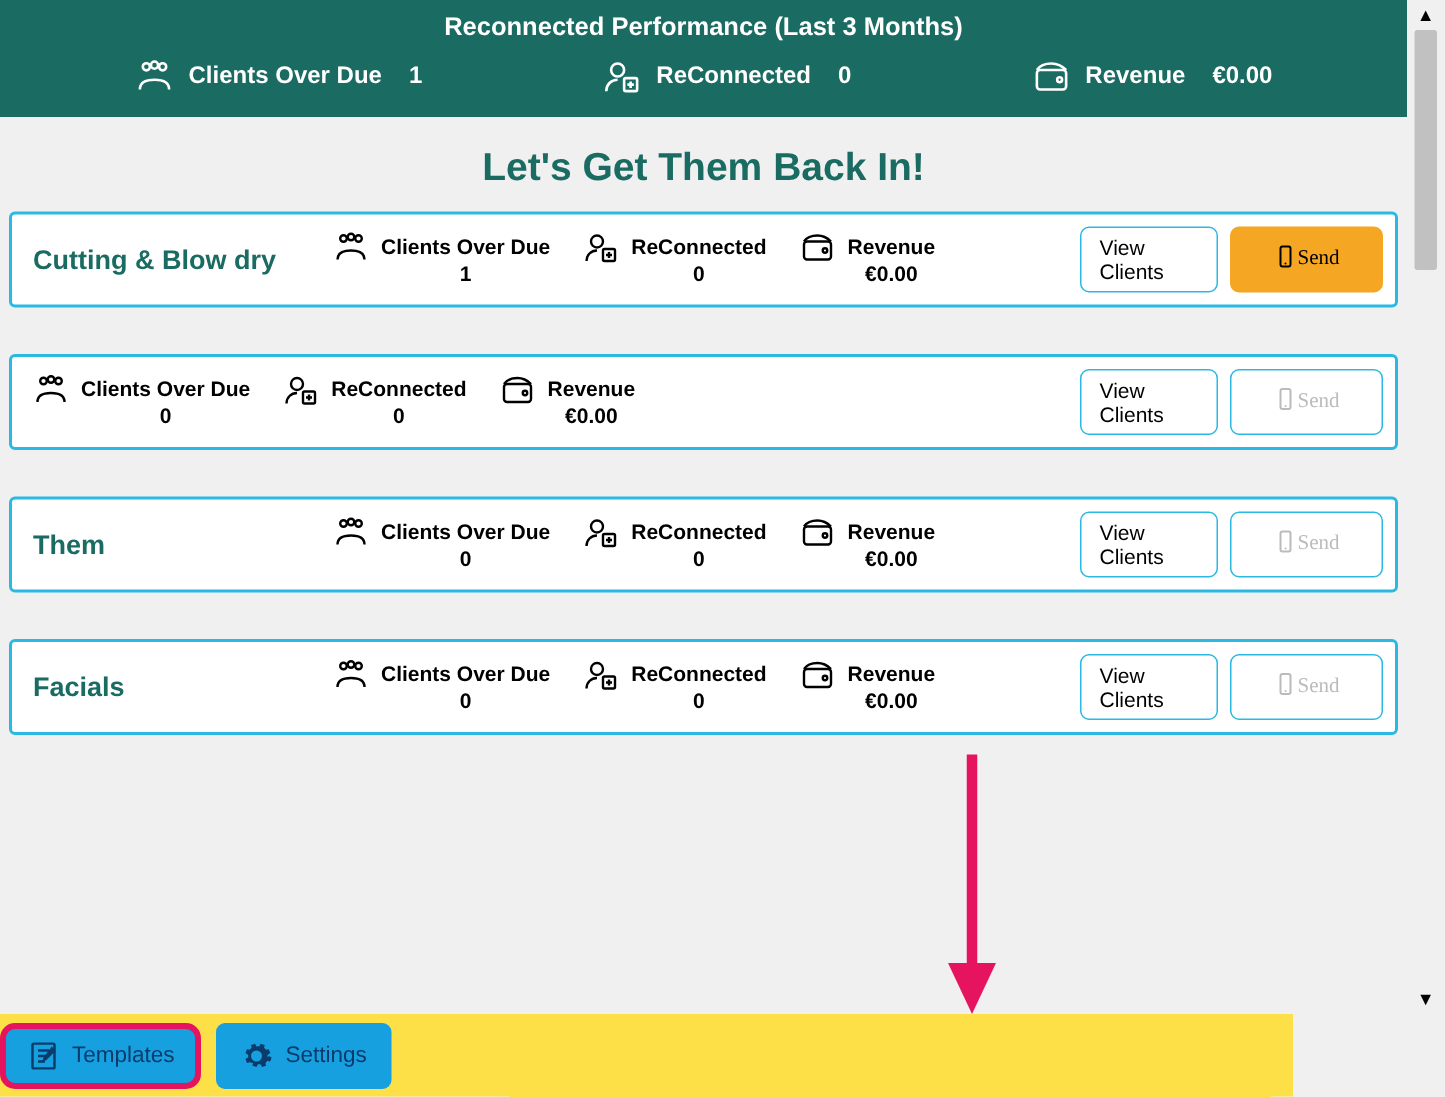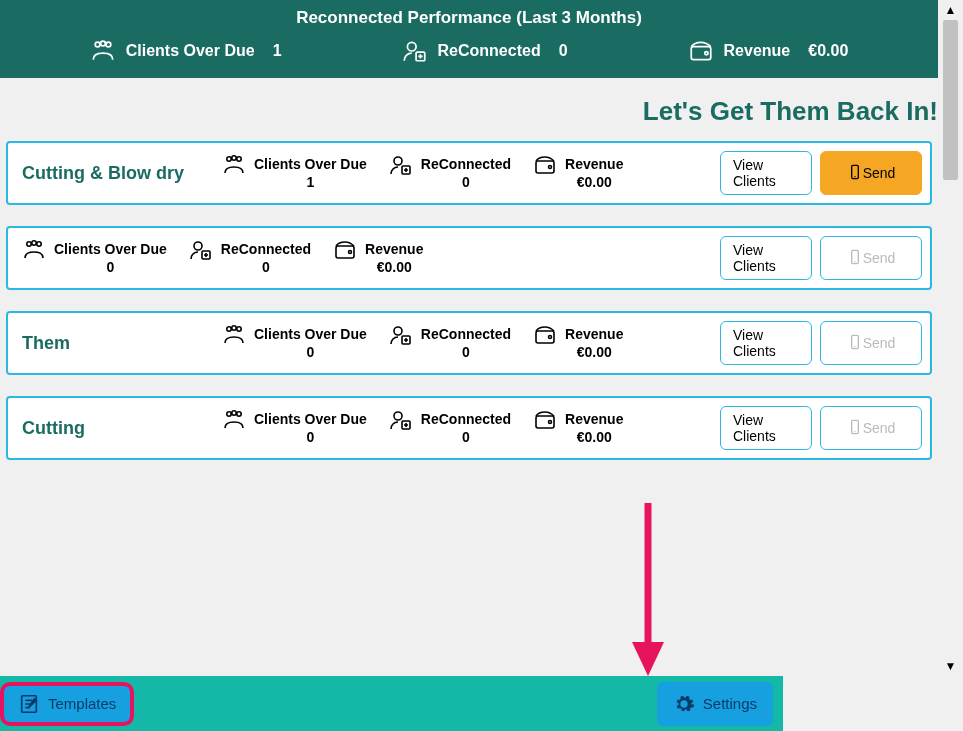--- a/index.html
+++ b/index.html
@@ -37,30 +37,30 @@
   }
   .header-title { font-weight:bold; font-size:17px; padding-bottom:10px; }
   .header-stats {
     display:flex; justify-content:center; gap:120px;
     align-items:center;
   }
   .hstat { display:flex; align-items:center; gap:10px; font-weight:bold; font-size:16px; }
   .hstat .val { margin-left:8px; }
   .hicon { width:26px; height:26px; display:inline-block; }
   .subhead {
-    text-align:right; font-size:26px; font-weight:bold;
+    text-align:center; font-size:26px; font-weight:bold;
     color:#1a6b61; padding:18px 0 14px;
   }
   
   .rows { padding:0 6px; }
   .cat {
     border:2px solid #2bb9e3;
     border-radius:4px;
     background:#fff;
-    margin-bottom:21px;
+    margin-bottom:31px;
     height:64px;
     display:flex;
     align-items:center;
     padding:0 8px 0 14px;
   }
   .cat-name {
     width:200px; color:#1a6b61; font-weight:bold; font-size:18px;
   }
   .cat-stats {
     flex:1;
@@ -75,31 +75,31 @@
   .cstat-val { font-size:14px; font-weight:bold; }
   .row-icon { width:24px; height:24px; position:relative; top:-8px; }
   .cat-buttons { display:flex; gap:8px; }
   .btn {
     border:1px solid #2bb9e3; border-radius:6px;
     height:44px; display:flex; align-items:center; justify-content:center;
     font-size:14px; cursor:pointer;
     background:#fff; padding:0 12px;
   }
   .btn.view { width:92px; }
-  .btn.send { width:102px; gap:0; }
+  .btn.send { width:102px; gap:0;font-family:Liberation Serif, serif; }
   .btn.send.enabled { background:#f5a623; border-color:#f5a623; color:#000; }
   .btn.send.disabled { background:#fff; color:#bbb; cursor:default; }
   .btn.send.disabled .phone-icon path { stroke:#bbb; }
   .phone-icon { width:16px; height:24px; }
   
   .footer {
     position:absolute; left:0; bottom:0;
-    width:783px; height:55px;
-    background:#14b8a6;
-    display:flex; justify-content:space-between; align-items:center;
+    width:862px; height:55px;
+    background:#fde047;
+    display:flex; justify-content:flex-start; align-items:center;
     padding-right:10px; gap:10px;
   }
   .fbtn {
     height:44px; border-radius:6px;
     display:flex; align-items:center; justify-content:center;
     gap:8px; padding:0 16px; font-size:15px; cursor:pointer;
   }
   .fbtn.templates { background:#16a0e0; color:#0a3b6b; border:4px solid #e6145f; border-radius:10px; padding:0 14px; }
   .fbtn.settings { background:#16a0e0; color:#0a3b6b; }
   .fbtn.sendall { background:#f5a623; color:#000; }
@@ -304,21 +304,21 @@
           <div class="btn send disabled">
             <span style="color:#bbb"><svg class="phone-icon" viewBox="0 0 24 24" fill="none" stroke-width="2">
                 <path stroke="currentColor" d="M9 2h6a2 2 0 012 2v16a2 2 0 01-2 2H9a2 2 0 01-2-2V4a2 2 0 012-2z"></path>
                 <circle cx="12" cy="19" r="1" fill="currentColor" stroke="none"></circle>
               </svg></span>
             <span>Send</span>
           </div>
         </div>
       </div>
       <div class="cat">
-        <div class="cat-name">Cutting</div>
+        <div class="cat-name">Facials</div>
         <div class="cat-stats">
           <div class="cstat">
             <span class="row-icon"><svg viewBox="0 0 24 24" fill="none" stroke="#000" stroke-width="1.6">
                 <circle cx="7" cy="6" r="2.2"></circle>
                 <circle cx="12" cy="5" r="2.2"></circle>
                 <circle cx="17" cy="6" r="2.2"></circle>
                 <path d="M3 20c0-4 3-6 9-6s9 2 9 6"></path>
               </svg></span>
             <div class="cstat-col">
               <span class="cstat-label">Clients Over Due</span>

